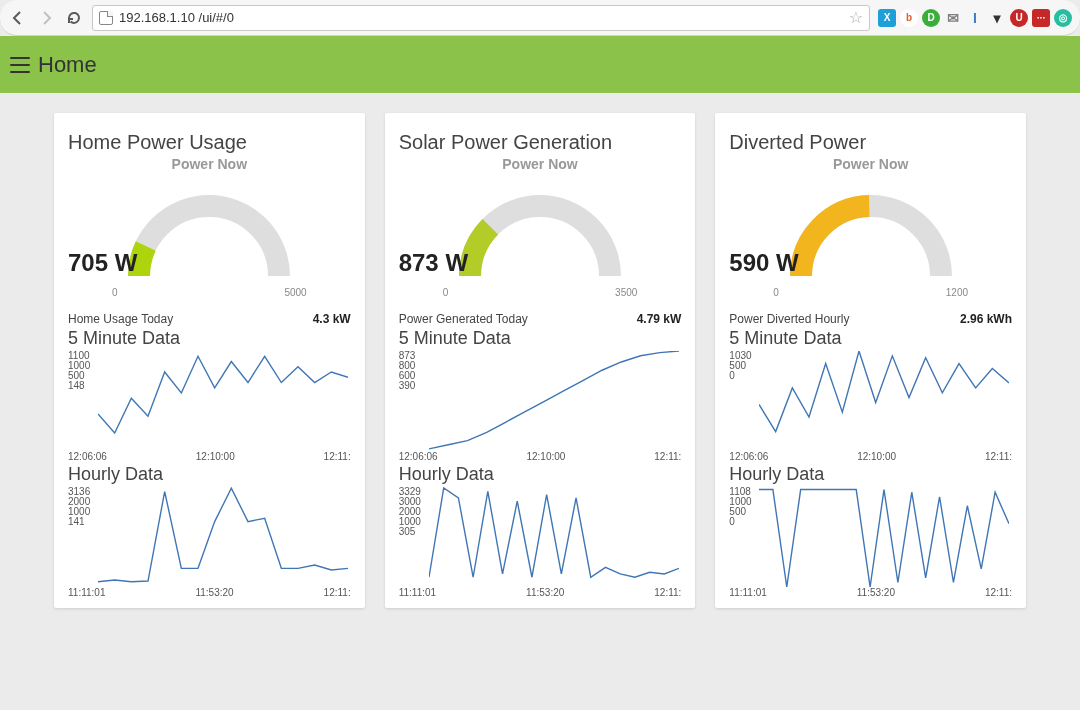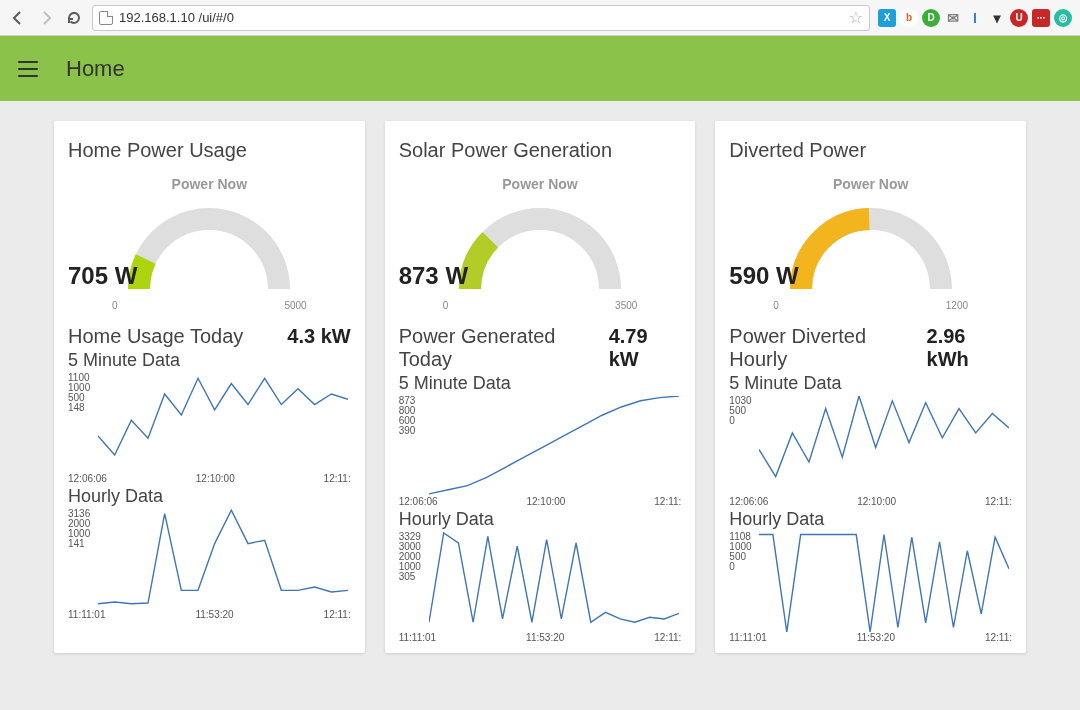--- a/index.html
+++ b/index.html
@@ -12,20 +12,21 @@
   }
   
   .browser-chrome {
     height: 36px;
     background: #f6f6f6;
     border-bottom: 1px solid #d0d0d0;
     display: flex;
     align-items: center;
     padding: 0 8px;
     gap: 8px;
+    border-radius: 17px;
   }
   .nav-btn {
     width: 20px; height: 20px;
     display: flex; align-items: center; justify-content: center;
     color: #555;
     font-size: 14px;
   }
   .nav-btn.disabled { color: #b8b8b8; }
   .url-bar {
     flex: 1;
@@ -44,26 +45,26 @@
   .file-icon::after { content:""; position:absolute; right:-1px; top:-1px; width:5px; height:5px; background:#f6f6f6; border-left:1px solid #888; border-bottom:1px solid #888; }
   .star { margin-left:auto; color:#aaa; font-size:16px; }
   .ext-icons { display:flex; gap:4px; align-items:center; }
   .ext {
     width:18px; height:18px; border-radius:3px;
     display:flex; align-items:center; justify-content:center;
     font-size:10px; font-weight:bold; color:#fff;
   }
   
   .app-header {
-    height: 65px;
+    height: 57px;
     background: #8bc34a;
     display: flex;
     align-items: center;
-    padding: 0 18px;
-    gap: 28px;
+    padding: 0 10px;
+    gap: 8px;
   }
   .hamburger { width:20px; height:16px; display:flex; flex-direction:column; justify-content:space-between; cursor:pointer; }
   .hamburger span { height:2px; background:#333; border-radius:1px; }
   .app-title { font-size:22px; color:#333; font-weight:400; }
   
   .content {
     padding: 20px 54px;
     display: flex;
     gap: 20px;
   }
@@ -73,44 +74,44 @@
     box-shadow: 0 1px 3px rgba(0,0,0,0.12);
     border-radius: 2px;
     padding: 18px 14px 10px 14px;
     display: flex;
     flex-direction: column;
   }
   .card h2 {
     font-size: 20px;
     font-weight: 400;
     color: #444;
-    margin-bottom: 14px;
+    margin-bottom: 2px;
   }
   .gauge-label {
     text-align: center;
     font-size: 14px;
     font-weight: 600;
     color: #999;
-    margin-bottom: 7px;
+    margin-bottom: 14px;
   }
   .gauge-wrap { position: relative; height: 105px; }
   .gauge-svg { display:block; margin:0 auto; }
   .gauge-val {
     position:absolute; left:0; right:0; bottom:14px;
     font-size:24px; font-weight:700; color:#222;
   }
   .gauge-ticks {
     display:flex; justify-content:space-between;
     font-size:10px; color:#888; padding:0 44px 0 44px;
     margin-top:-4px;
   }
   .stat-row {
     display:flex; justify-content:space-between; align-items:baseline;
     margin-top:14px;
-    font-size:20px; color:#444;
+    font-size:12px; color:#444;
   }
   .stat-row .val { font-weight:700; color:#222; }
   .sub-label { font-size:18px; color:#444; margin-top:2px; }
   .mini-chart {
     position:relative;
     margin-top:2px;
   }
   .mini-chart svg { display:block; }
   .y-ticks {
     position:absolute; left:0; top:0;

